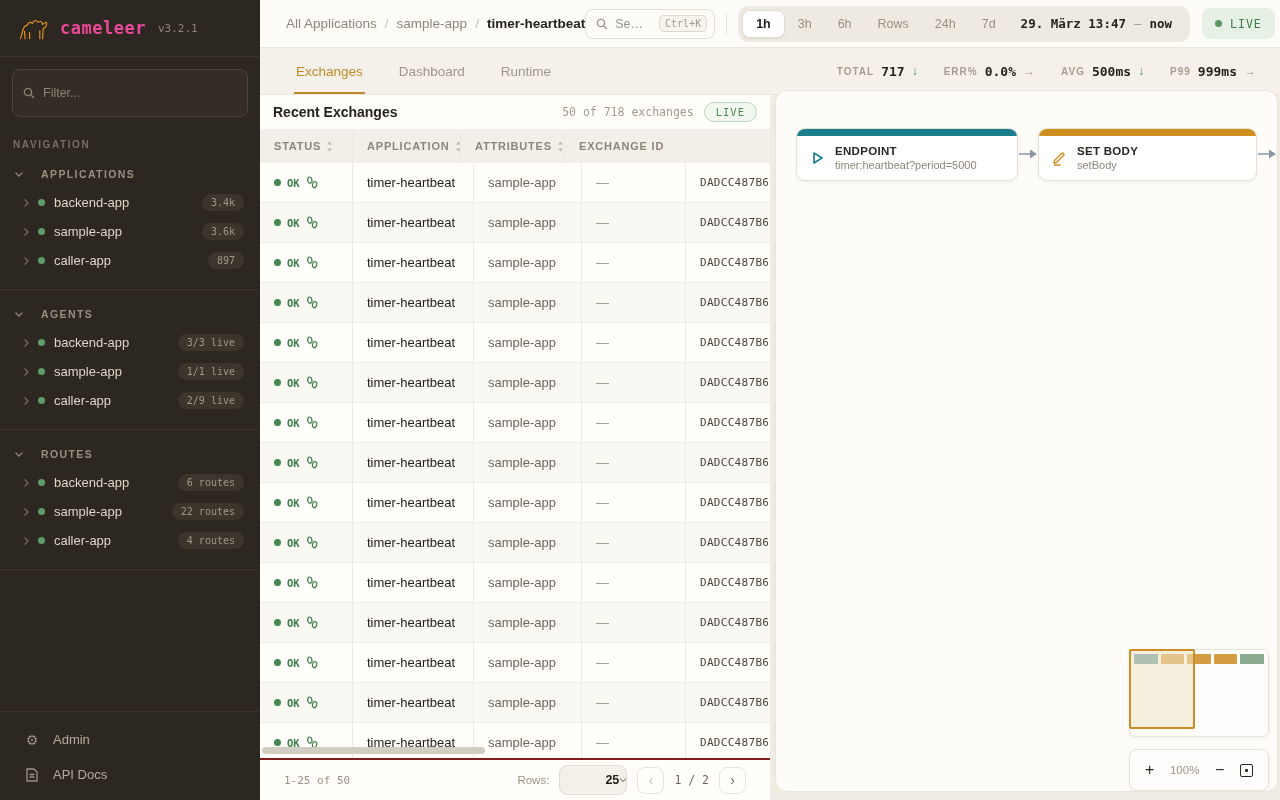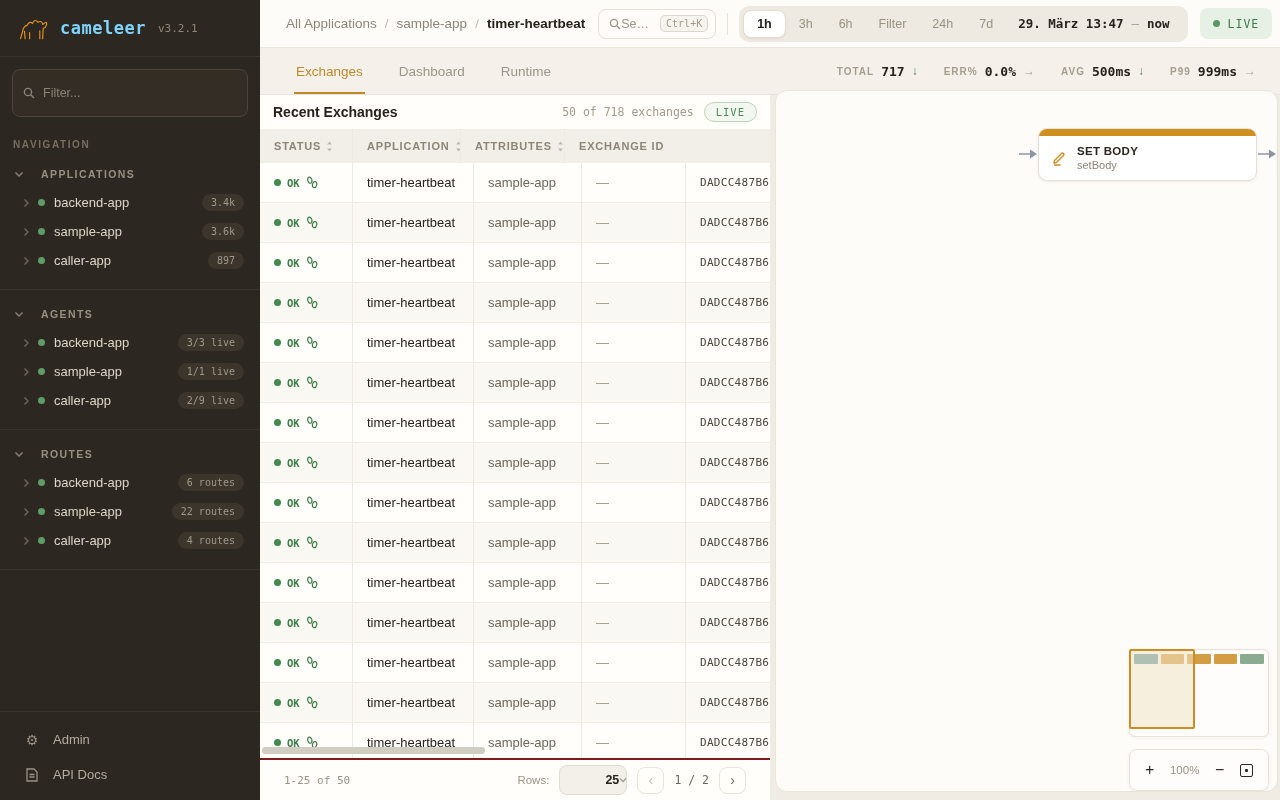--- a/index.html
+++ b/index.html
@@ -2,21 +2,21 @@
 <html><head>
 <meta charset="utf-8">
 <style>
   * { margin:0; padding:0; box-sizing:border-box; }
   html,body { width:1280px; height:800px; overflow:hidden; }
   body { font-family:"Liberation Sans", sans-serif; background:#f1ece3; position:relative; }
 
   
   .sidebar { position:absolute; left:0; top:0; width:260px; height:800px; background:#2d2721; }
   .side-logo { height:57px; display:flex; align-items:center; gap:10px; padding:0 16px; border-bottom:1px solid #3b342b; }
-  .logo-text { font-family:"DejaVu Sans Mono", monospace; color:#7dd3fc; font-size:17px; font-weight:bold; letter-spacing:.5px; }
+  .logo-text { font-family:"DejaVu Sans Mono", monospace; color:#ec4899; font-size:17px; font-weight:bold; letter-spacing:.5px; }
   .logo-ver { font-family:"DejaVu Sans Mono", monospace; color:#8d8679; font-size:11px; margin-left:2px; }
   .side-filter { margin:12px 12px 0; height:48px; background:#332d25; border:1px solid #4b4438; border-radius:8px; display:flex; align-items:center; gap:8px; padding:0 10px; }
   .side-filter input { background:transparent; border:none; outline:none; color:#a8a093; font-size:12.5px; width:100%; font-family:"Liberation Sans", sans-serif; }
   .side-filter input::placeholder { color:#8a8376; }
   .nav-label { margin:22px 0 2px 13px; font-size:10px; letter-spacing:1.6px; color:#776f62; font-weight:bold; }
   .nav-section { margin-top:14px; }
   .nav-sec-head { display:flex; align-items:center; padding:4px 12px 8px 14px; color:#98907f; font-size:10.5px; font-weight:bold; letter-spacing:1.4px; cursor:pointer; }
   .nav-sec-head .chev { margin-right:17px; color:#8a8275; display:flex; }
   .nav-item { display:flex; align-items:center; height:29px; padding:0 16px 0 23px; font-size:13px; color:#ddd6c9; cursor:pointer; }
   .nav-item .chev { color:#6f6859; margin-right:8px; display:flex; }
@@ -25,21 +25,21 @@
   .side-div { height:1px; background:#3a332a; margin:14px 0 2px; }
   .side-bottom { position:absolute; left:0; right:0; bottom:8px; border-top:1px solid #3a332a; padding-top:10px; }
   .side-bot-item { display:flex; align-items:center; gap:13px; height:35px; padding:0 24px; color:#b3ab9d; font-size:13px; cursor:pointer; }
   .side-bot-item .bicon { width:16px; display:flex; justify-content:center; color:#9a9284; font-size:14px; }
 
   
   .topbar { position:absolute; left:260px; top:0; width:1020px; height:48px; background:#fdfcf9; border-bottom:1px solid #eae6dc; display:flex; align-items:center; padding-left:26px; overflow:hidden; }
   .crumbs { display:flex; align-items:center; gap:8px; font-size:13.5px; color:#8d8779; white-space:nowrap; }
   .crumb-sep { color:#c2bcb0; }
   .crumb-last { color:#26221c; font-weight:bold; }
-  .searchbox { margin-left:13px; width:118px; height:30px; border:1px solid #e3dfd4; border-radius:8px; display:flex; align-items:center; padding:0 7px 0 10px; color:#9a948a; font-size:12.5px; background:#fdfcf9; cursor:pointer; flex:0 0 auto; }
+  .searchbox { width:130px; height:30px; border:1px solid #e3dfd4; border-radius:8px; display:flex; align-items:center; gap:7px; padding:0 7px 0 10px; color:#9a948a; font-size:12.5px; background:#fdfcf9; cursor:pointer; flex:0 0 auto; }
   .kbd { margin-left:auto; border:1px solid #ddd8cc; border-radius:5px; font-family:"DejaVu Sans Mono", monospace; font-size:10px; color:#a29b8d; padding:2px 5px; background:#f7f4ee; }
   .top-div { width:1px; height:22px; background:#e6e2d7; margin:0 11px; flex:0 0 auto; }
   .range-group { height:36px; background:#eeeae2; border-radius:10px; display:flex; align-items:center; padding:0 4px; flex:0 0 auto; }
   .chip { padding:0 13px; height:28px; display:flex; align-items:center; font-size:12.5px; color:#98927f; border-radius:8px; cursor:pointer; }
   .chip.active { background:#ffffff; color:#1f1b15; font-weight:bold; border:1px solid #e2ddd1; box-shadow:0 1px 2px rgba(60,45,20,.08); }
   .range-date { display:flex; align-items:center; gap:8px; padding:0 14px 0 12px; font-family:"DejaVu Sans Mono", monospace; font-size:12.5px; color:#26221c; font-weight:bold; cursor:pointer; }
   .range-dash { color:#a29b8d; font-weight:normal; }
   .live-badge { margin-left:12px; height:31px; padding:0 13px; background:#e6f0e4; border-radius:8px; display:flex; align-items:center; gap:8px; color:#3c7c49; font-family:"DejaVu Sans Mono", monospace; font-size:11.5px; letter-spacing:1px; cursor:pointer; flex:0 0 auto; }
   .live-dot { width:7px; height:7px; border-radius:50%; background:#5a9662; }
 
@@ -297,21 +297,21 @@
     <span class="kbd">Ctrl+K</span>
   </div>
 
   <div class="top-div"></div>
 
   <div class="range-group">
     <span id="range-chips" style="display:flex;align-items:center;">
         <div class="chip active">1h</div>
         <div class="chip">3h</div>
         <div class="chip">6h</div>
-        <div class="chip">Filter</div>
+        <div class="chip">Rows</div>
         <div class="chip">24h</div>
         <div class="chip">7d</div>
       </span>
     <div class="range-date">
       <span>29. März 13:47</span>
       <span class="range-dash">—</span>
       <span>now</span>
     </div>
   </div>
 
@@ -657,20 +657,34 @@
       <span class="pg-text">1 / 2</span>
       <div class="pg-btn">
           <span>›</span>
         </div>
     </div>
   </div>
 </div>
 
 <div class="flow-panel">
 
+  <div class="flow-node" style="left:20px; width:222px;">
+    <div class="fn-bar" style="background: rgb(26, 126, 140);"></div>
+    <div class="fn-body">
+      <span class="fn-icon">
+        <svg width="16" height="16" viewBox="0 0 16 16" fill="none" stroke="#1a7e8c" stroke-width="1.6" stroke-linejoin="round">
+            <path d="M5 3 L13 8 L5 13 Z"></path>
+          </svg>
+      </span>
+      <div>
+        <div class="fn-title">ENDPOINT</div>
+        <div class="fn-sub">timer:heartbeat?period=5000</div>
+      </div>
+    </div>
+  </div>
 
   <div class="flow-arrow" style="left:243px;">
     <svg width="19" height="12" viewBox="0 0 19 12">
         <path d="M0 6 H11" stroke="#8b95a6" stroke-width="1.6"></path>
         <path d="M11 1.5 L18 6 L11 10.5 Z" fill="#8b95a6"></path>
       </svg>
   </div>
 
   <div class="flow-node" style="left:262px; width:219px;">
     <div class="fn-bar" style="background: rgb(207, 143, 31);"></div>

